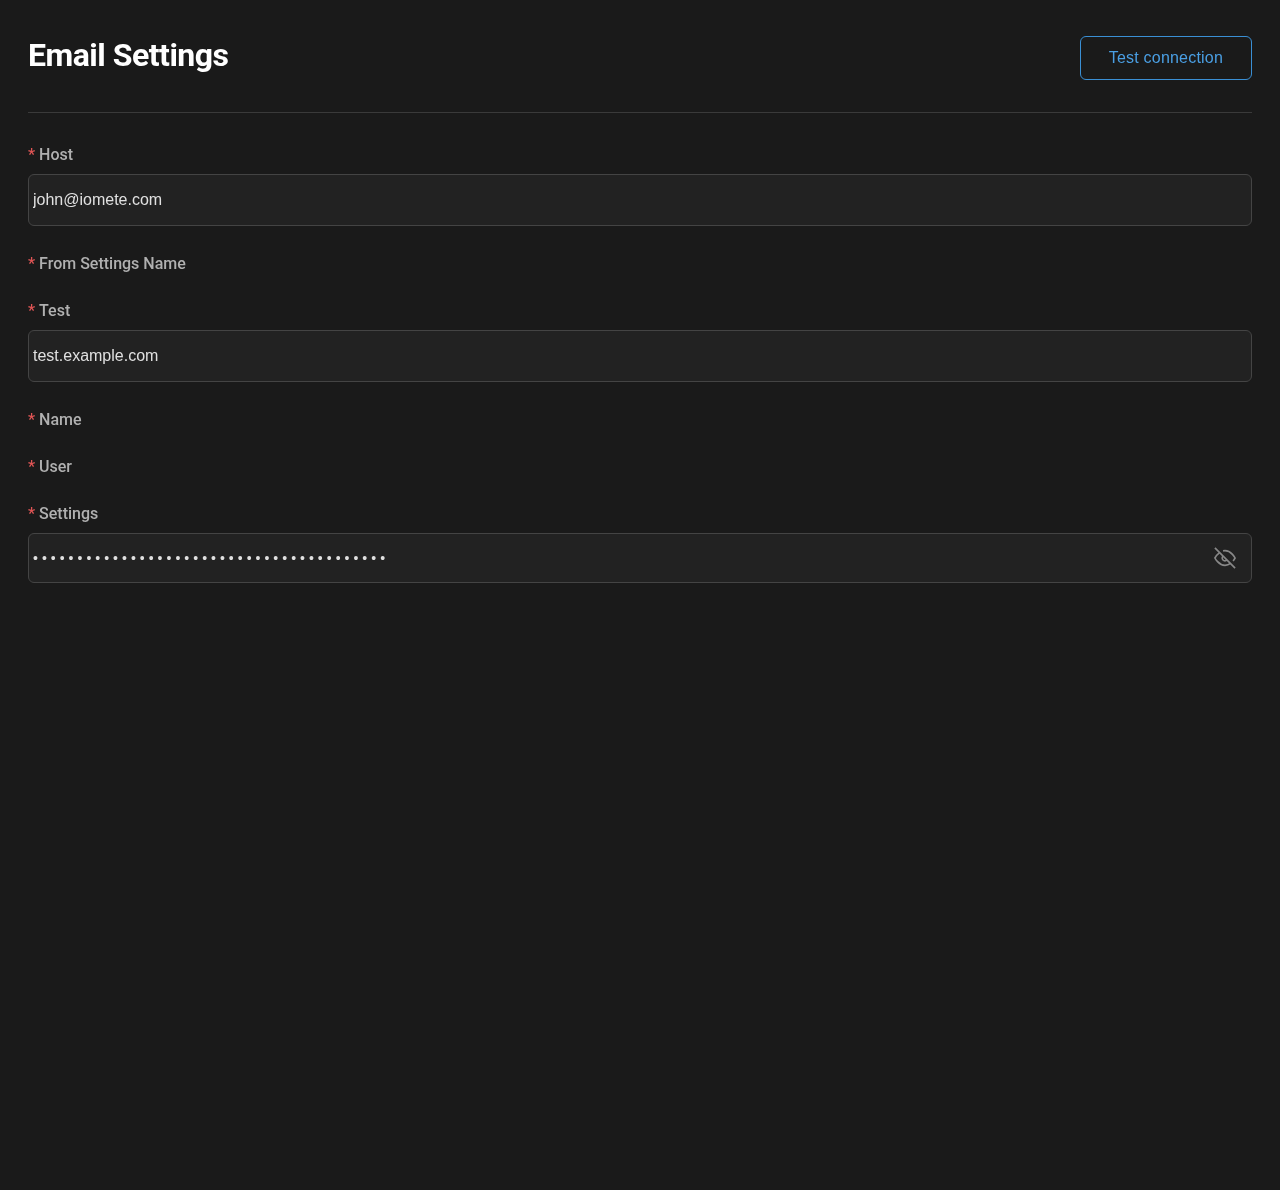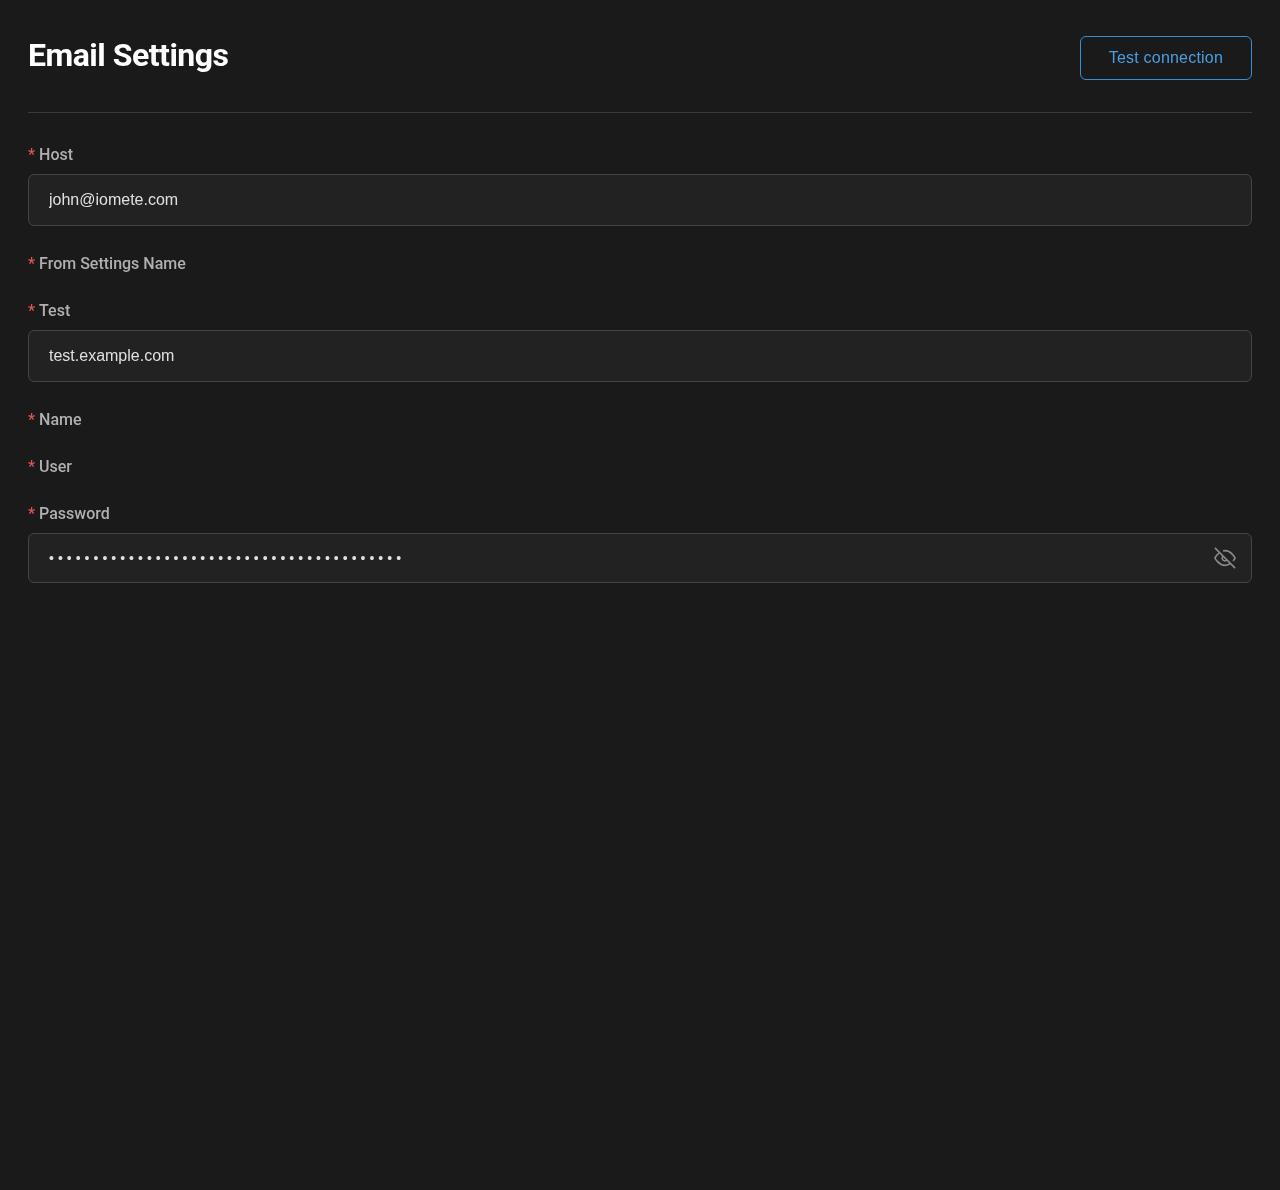--- a/index.html
+++ b/index.html
@@ -79,21 +79,21 @@
       color: #e05555;
       font-size: 16px;
     }
 
     .form-input {
       background-color: #222222;
       border: 1px solid #444444;
       border-radius: 6px;
       color: #e0e0e0;
       font-size: 16px;
-      padding: 16px 20px;
+      padding: 16px 4px;
       width: 100%;
       outline: none;
       transition: border-color 0.2s;
     }
 
     .form-input::placeholder {
       color: #666;
     }
 
     .password-wrapper {
@@ -175,21 +175,21 @@
     <div class="form-group">
       <label class="form-label">
         <span class="required-star">*</span>
         <span>User</span>
       </label>
     </div>
 
     <div class="form-group">
       <label class="form-label">
         <span class="required-star">*</span>
-        <span>Password</span>
+        <span>Settings</span>
       </label>
       <div class="password-wrapper">
         <input class="form-input" type="password" value="••••••••••••••••••••••••••••••••••••••••" style="">
         <button class="toggle-visibility-btn" title="Toggle password visibility">
           <svg viewBox="0 0 24 24" xmlns="http://www.w3.org/2000/svg">
             <path d="M17.94 17.94A10.07 10.07 0 0 1 12 20c-7 0-11-8-11-8a18.45 18.45 0 0 1 5.06-5.94M9.9 4.24A9.12 9.12 0 0 1 12 4c7 0 11 8 11 8a18.5 18.5 0 0 1-2.16 3.19m-6.72-1.07a3 3 0 1 1-4.24-4.24"></path>
             <line x1="1" y1="1" x2="23" y2="23"></line>
           </svg>
         </button>
       </div>

